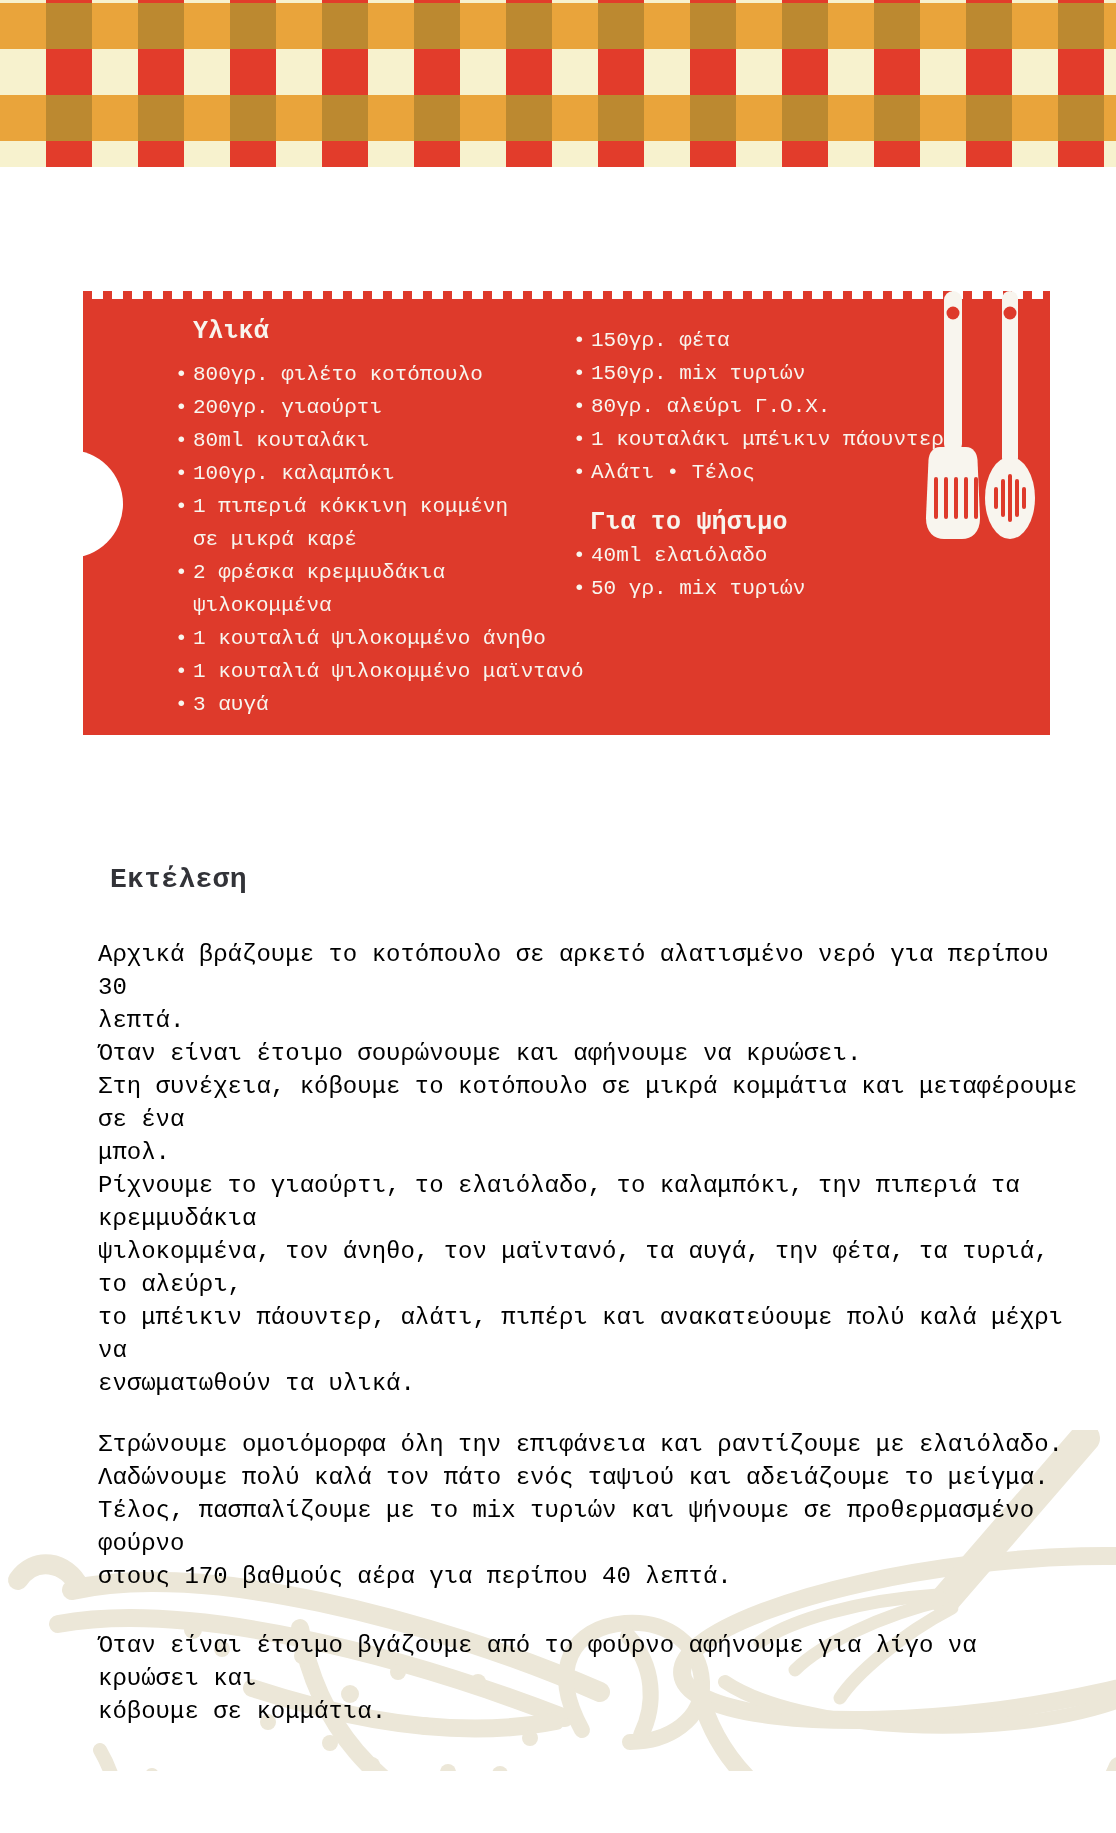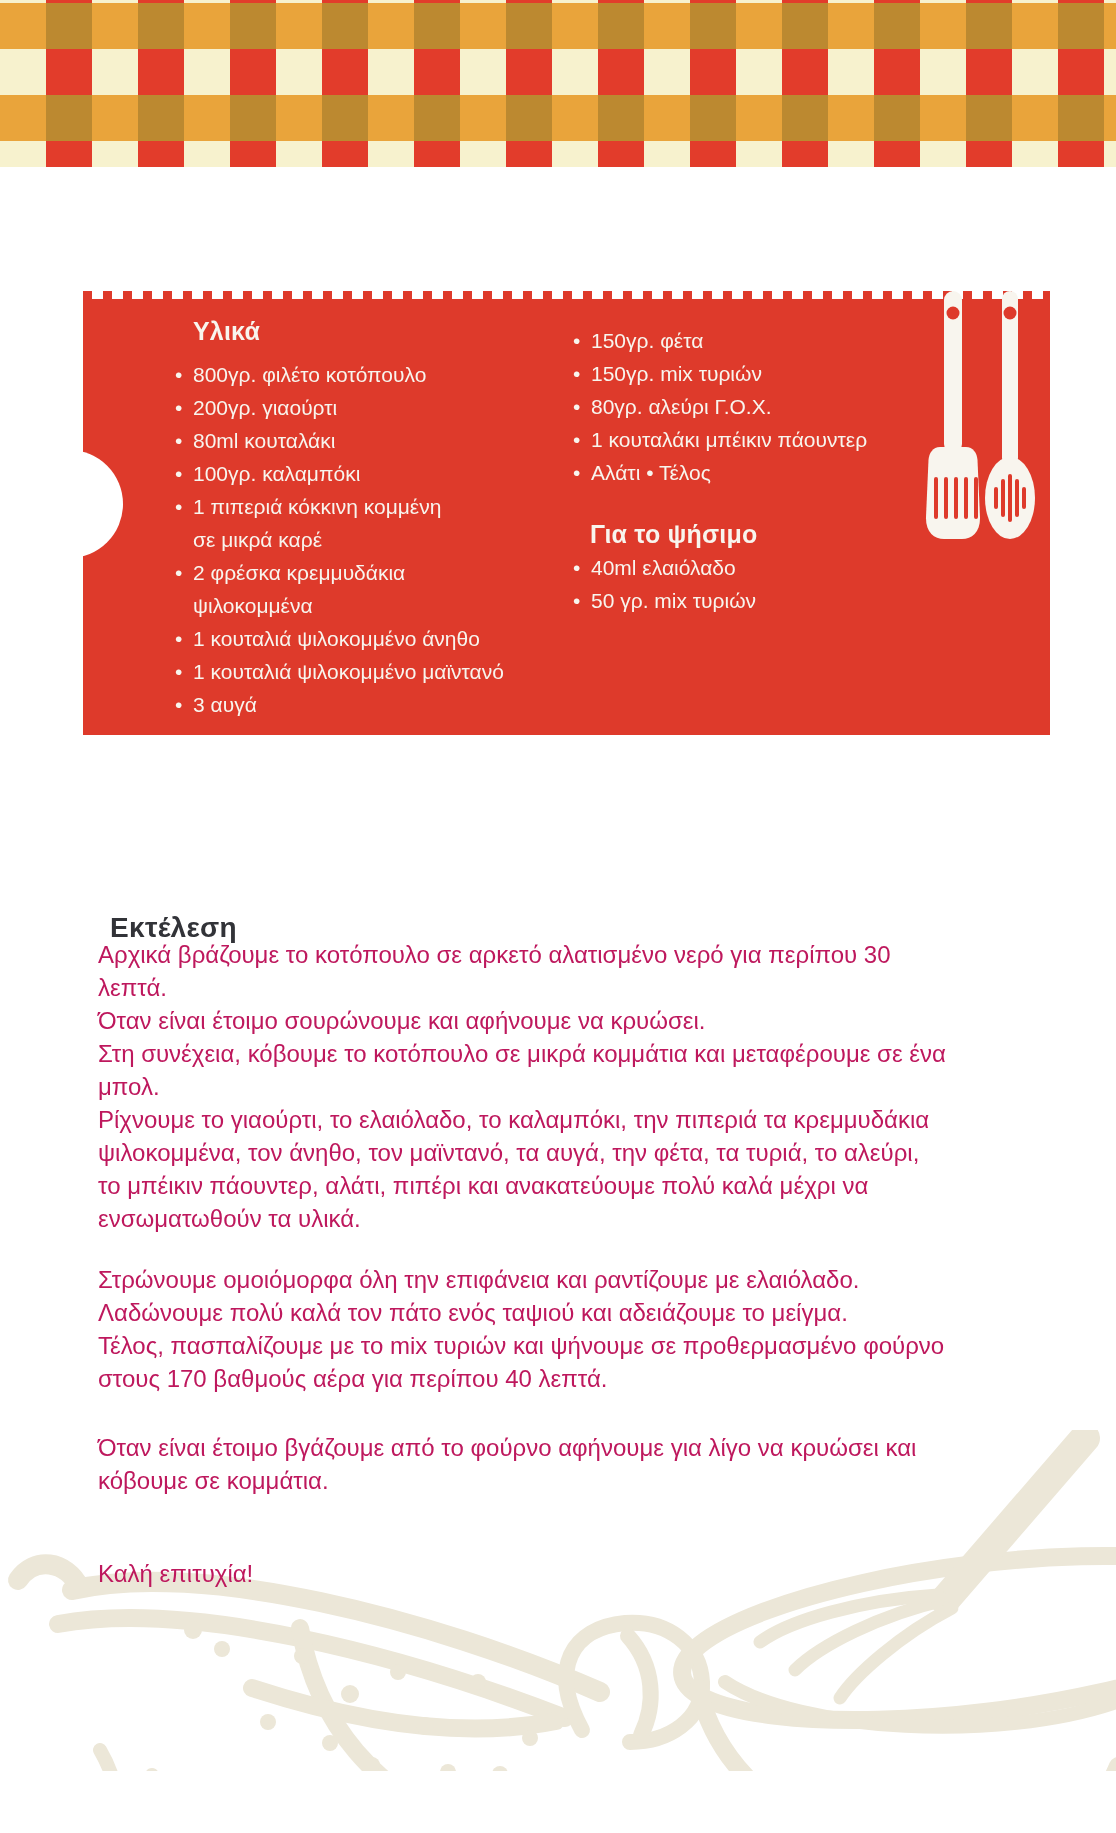--- a/index.html
+++ b/index.html
@@ -1,18 +1,18 @@
 <!DOCTYPE html>
 <html><head>
 <meta charset="utf-8">
 <style>
   html,body { margin:0; padding:0; background:#ffffff; }
   .page {
     position:relative; width:1116px; height:1771px; overflow:hidden;
-    background:#ffffff; font-family:Liberation Sans, sans-serif;
+    background:#ffffff; font-family:Liberation Mono, monospace;
   }
 
   
   .tablecloth {
     position:absolute; left:0; top:0; width:1116px; height:167px;
     background-image: conic-gradient(#BC8930 0 25%, #E23C2B 0 50%, #F7F2CE 0 75%, #E9A43B 0);
     background-size: 92px 92px;
     background-position: 0 3px;
   }
 
@@ -25,33 +25,33 @@
     content:""; position:absolute; left:0; right:0; top:-8px; height:8px;
     background: repeating-linear-gradient(90deg, #DE3A2B 0 9px, transparent 9px 20px);
   }
   .notch {
     position:absolute; left:-68px; top:151px; width:108px; height:108px;
     border-radius:50%; background:#ffffff;
   }
   .col-left  { position:absolute; left:92px;  top:16px; }
   .col-right { position:absolute; left:490px; top:25px; }
   .card-title { font-size:25px; font-weight:bold; line-height:33px; margin:0 0 10px 18px; letter-spacing:0.2px; }
-  .baking-title { font-size:25px; font-weight:bold; line-height:33px; margin:29px 0 0 17px; letter-spacing:0.2px; }
+  .baking-title { font-size:25px; font-weight:bold; line-height:33px; margin:17px 0 0 17px; letter-spacing:0.2px; }
   .ing-row { line-height:33px; font-size:21px; white-space:nowrap; }
   .ing-row .dot { display:inline-block; width:18px; }
   .utensils { position:absolute; left:800px; top:-8px; }
 
   
   .exec-title {
-    position:absolute; left:110px; top:912px; margin:0;
+    position:absolute; left:110px; top:864px; margin:0;
     font-size:28px; font-weight:bold; color:#323338; letter-spacing:0.3px;
   }
   .instructions-body {
     position:absolute; left:98px; top:938px; width:980px;
-    color:#be185d; font-size:24px;
+    color:#000000; font-size:24px;
   }
   .instructions-body p { margin:0; line-height:33px; white-space:pre-line; }
   .para-block:nth-child(2) { margin-top:28px; }
   .para-block:nth-child(3) { margin-top:36px; }
   .para-block:nth-child(4) { margin-top:60px; }
 
   
   .watermark { position:absolute; left:0; top:1430px; }
   .watermark * { vector-effect:none; }
 

